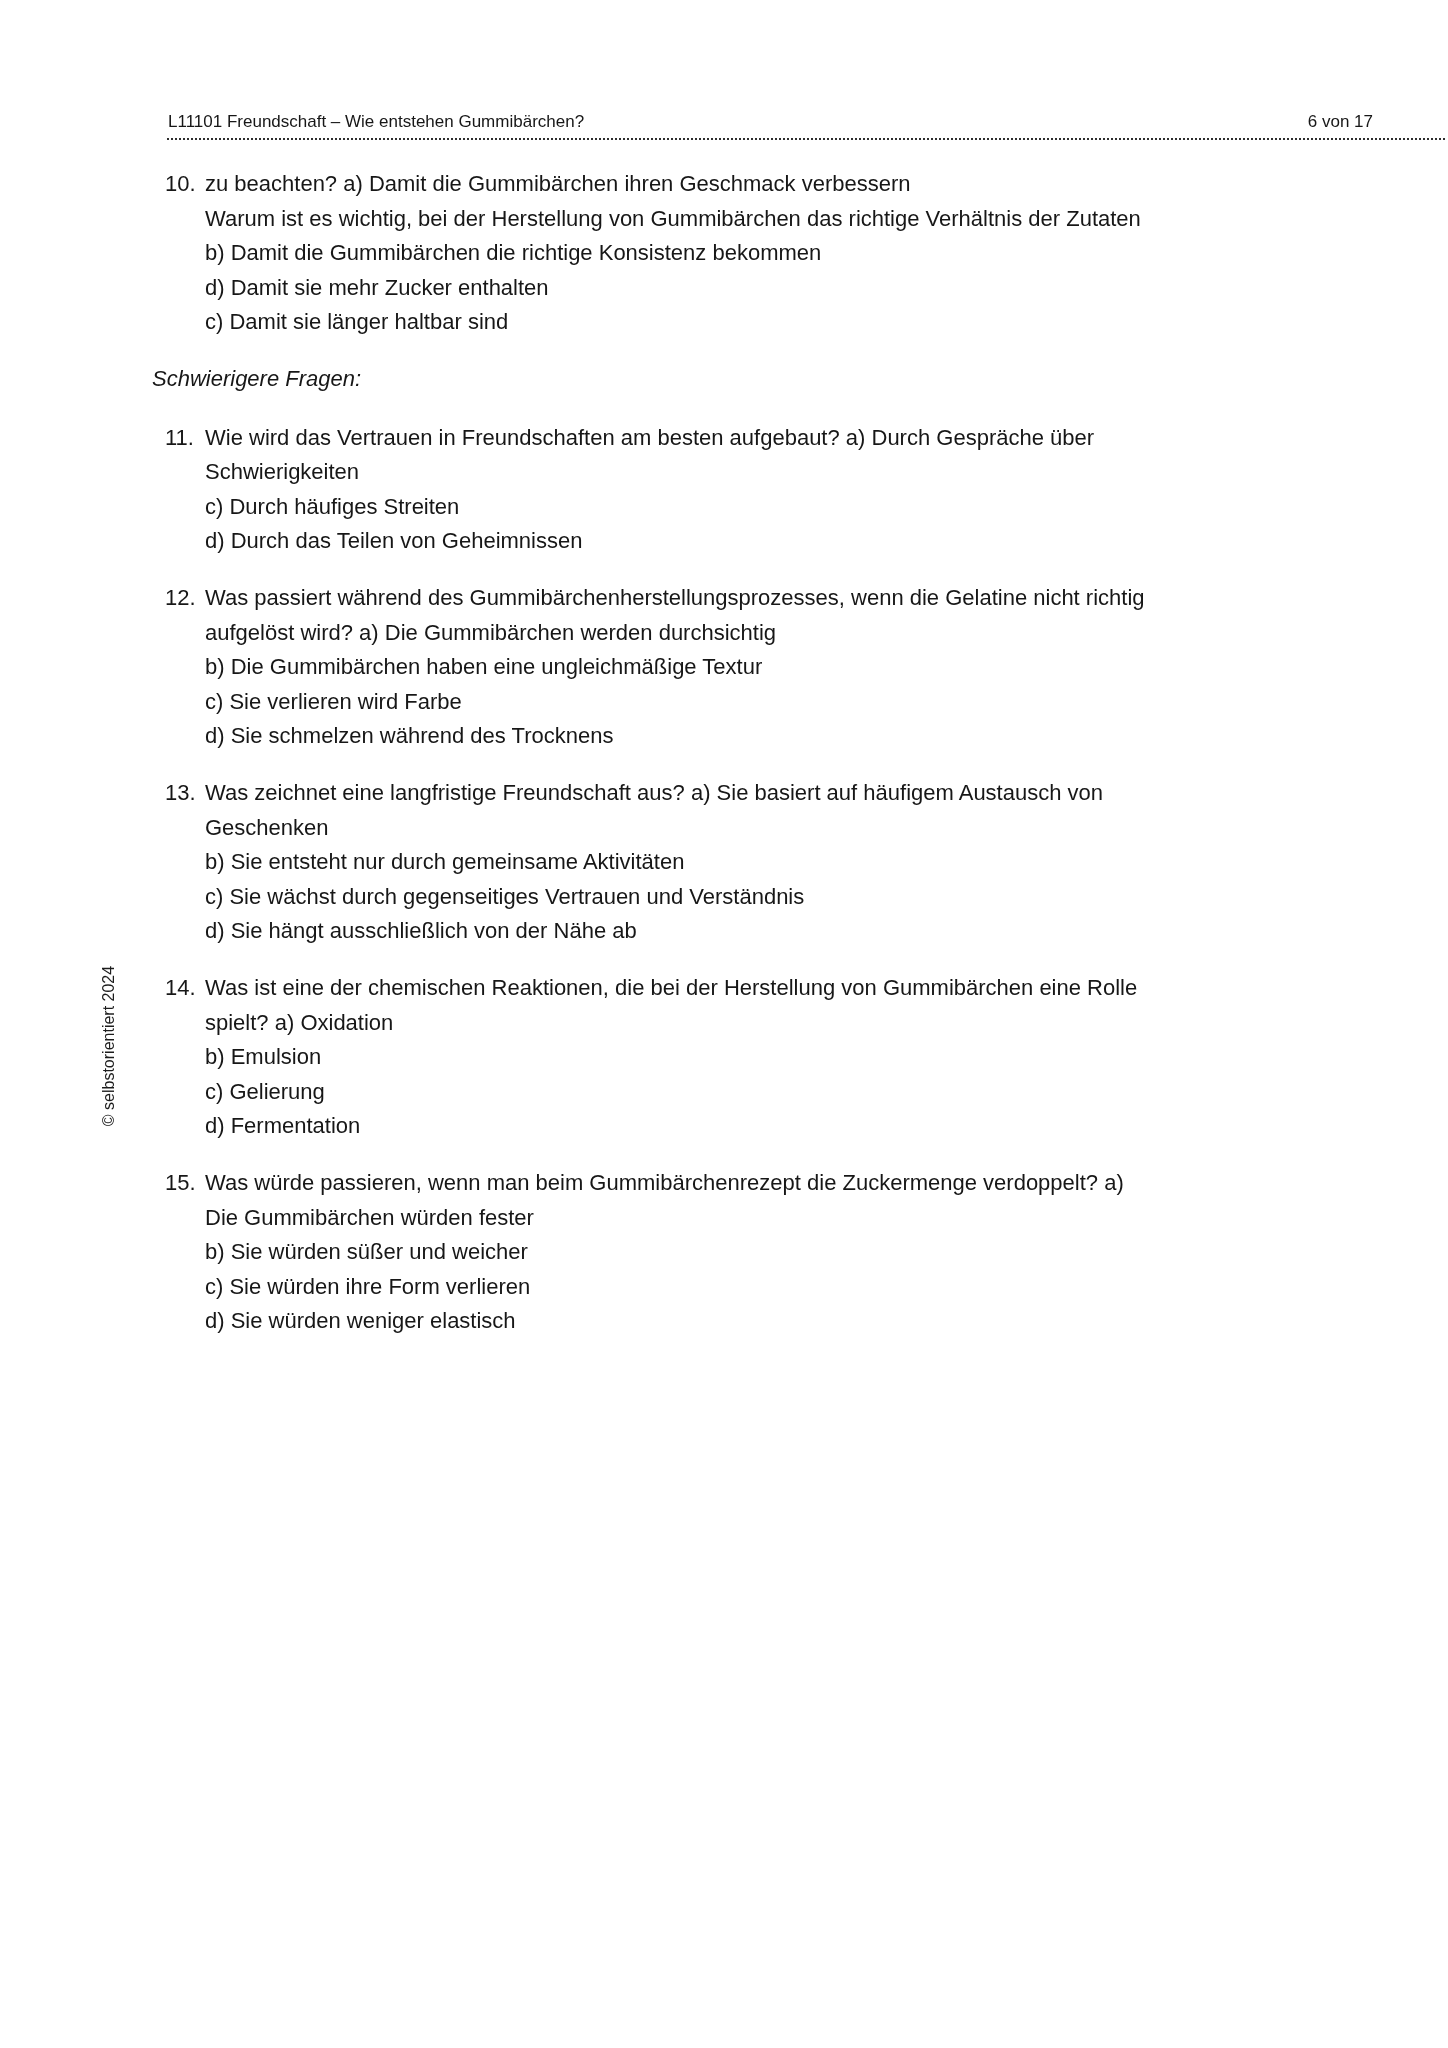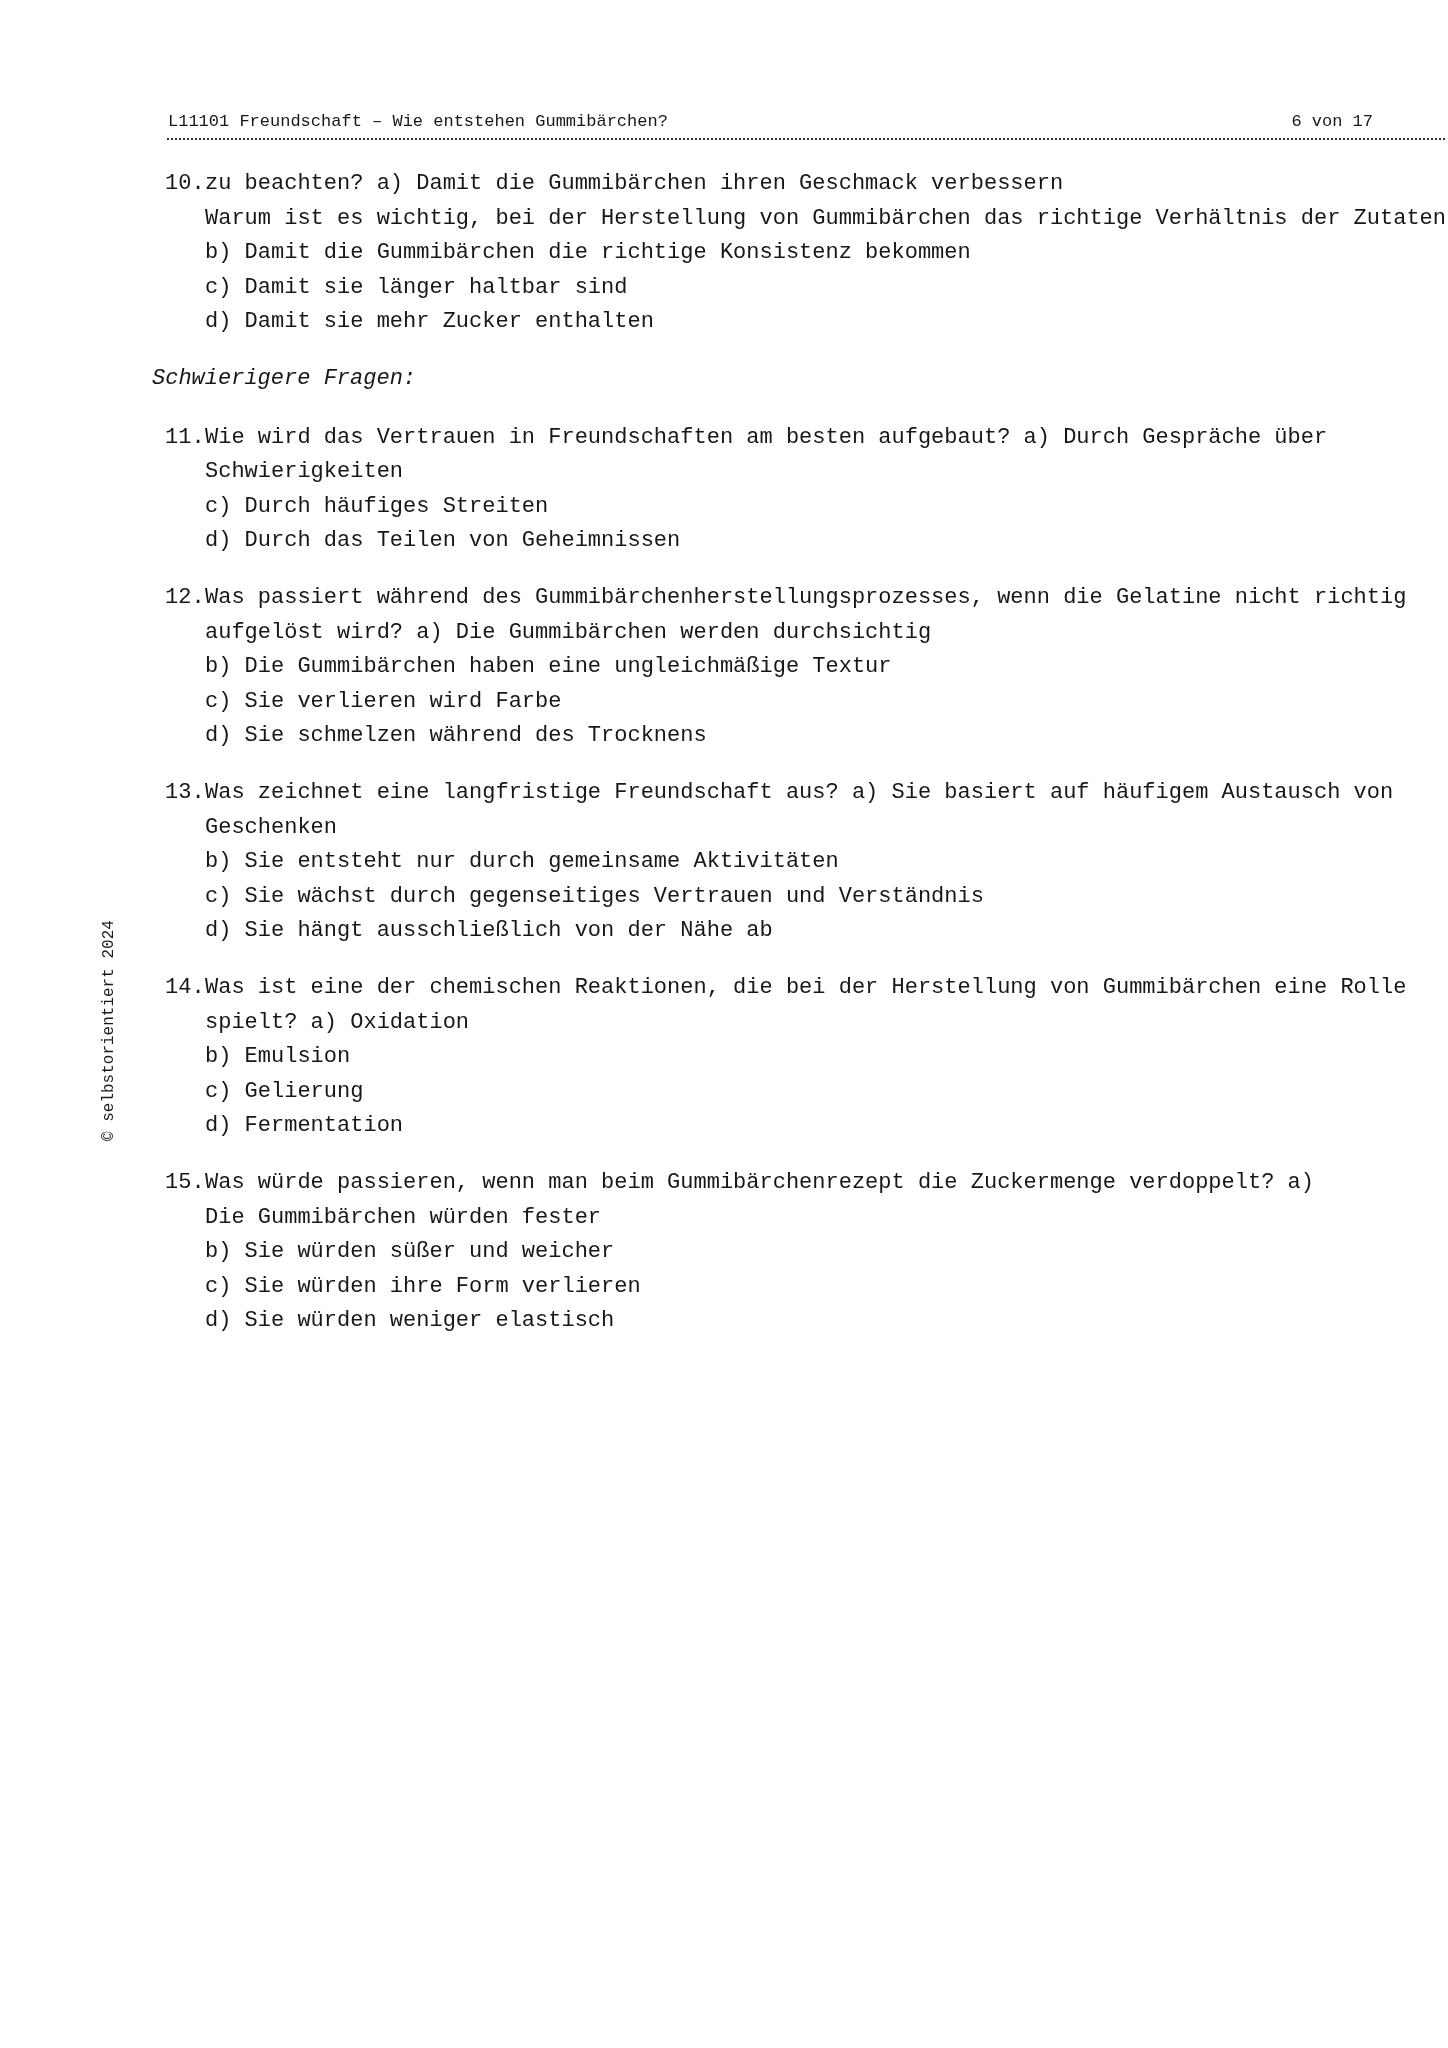--- a/index.html
+++ b/index.html
@@ -7,21 +7,21 @@
     margin: 0;
     padding: 0;
     background: #ffffff;
   }
   .page {
     position: relative;
     width: 1448px;
     height: 2048px;
     background: #ffffff;
     color: #171717;
-    font-family: Liberation Mono, monospace;
+    font-family: Liberation Sans, sans-serif;
     overflow: hidden;
   }
 
   
   .doc-header-title {
     position: absolute;
     left: 168px;
     top: 110px;
     font-size: 17px;
     line-height: 24px;
@@ -101,22 +101,22 @@
 
   <div class="copyright">© selbstorientiert 2024</div>
 
   <div class="content">
       <div class="question">
       <div class="q-number">10.</div>
       <div class="q-lines">
           <div class="q-line">zu beachten? a) Damit die Gummibärchen ihren Geschmack verbessern</div>
           <div class="q-line">Warum ist es wichtig, bei der Herstellung von Gummibärchen das richtige Verhältnis der Zutaten</div>
           <div class="q-line">b) Damit die Gummibärchen die richtige Konsistenz bekommen</div>
+          <div class="q-line">d) Damit sie mehr Zucker enthalten</div>
           <div class="q-line">c) Damit sie länger haltbar sind</div>
-          <div class="q-line">d) Damit sie mehr Zucker enthalten</div>
         </div>
     </div>
       <div class="section-heading">Schwierigere Fragen:</div>
       <div class="question">
       <div class="q-number">11.</div>
       <div class="q-lines">
           <div class="q-line">Wie wird das Vertrauen in Freundschaften am besten aufgebaut? a) Durch Gespräche über</div>
           <div class="q-line">Schwierigkeiten</div>
           <div class="q-line">c) Durch häufiges Streiten</div>
           <div class="q-line">d) Durch das Teilen von Geheimnissen</div>

